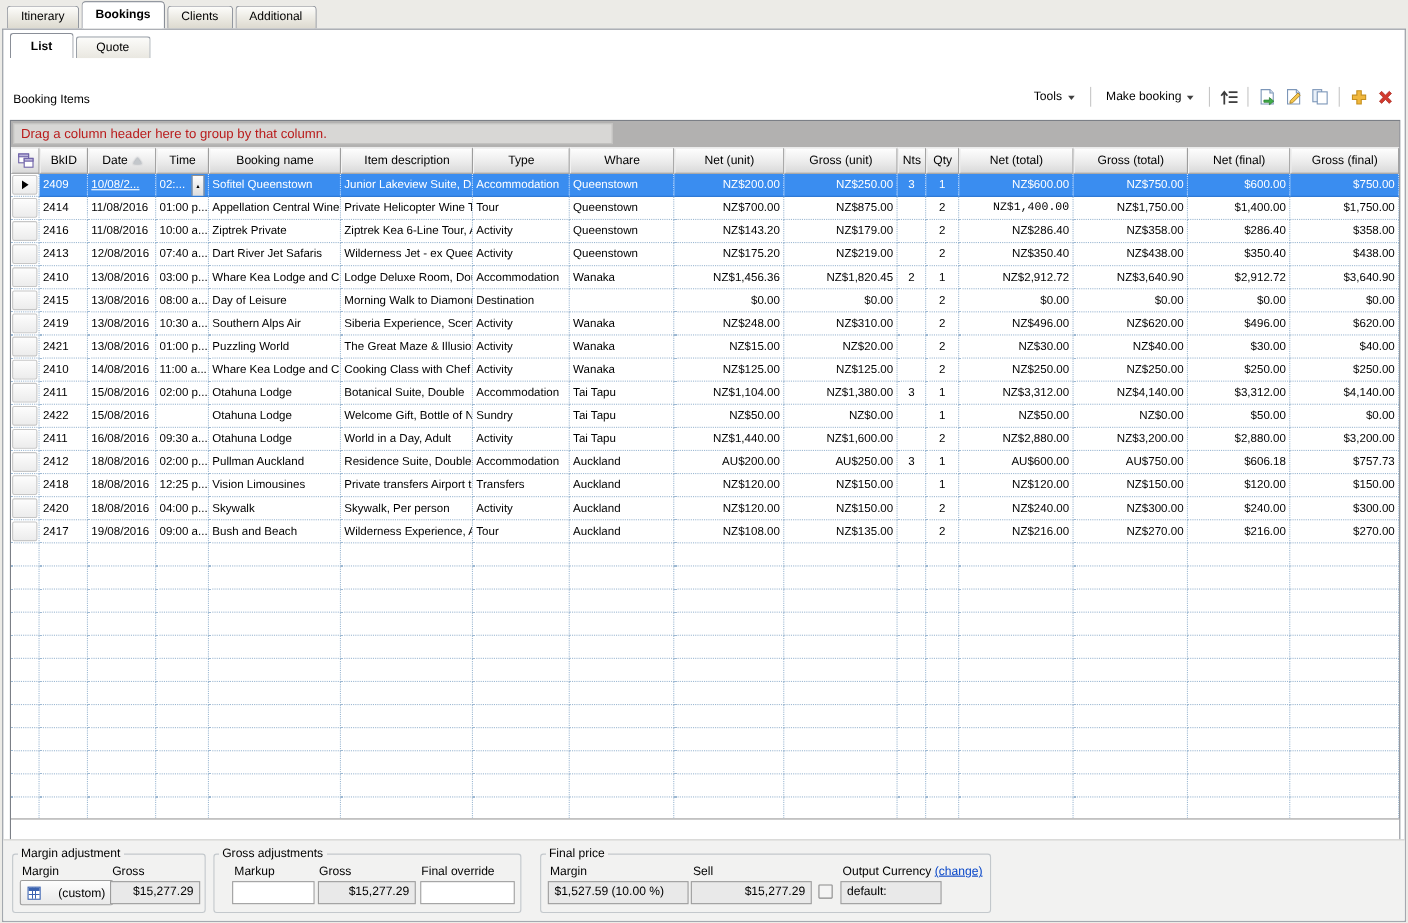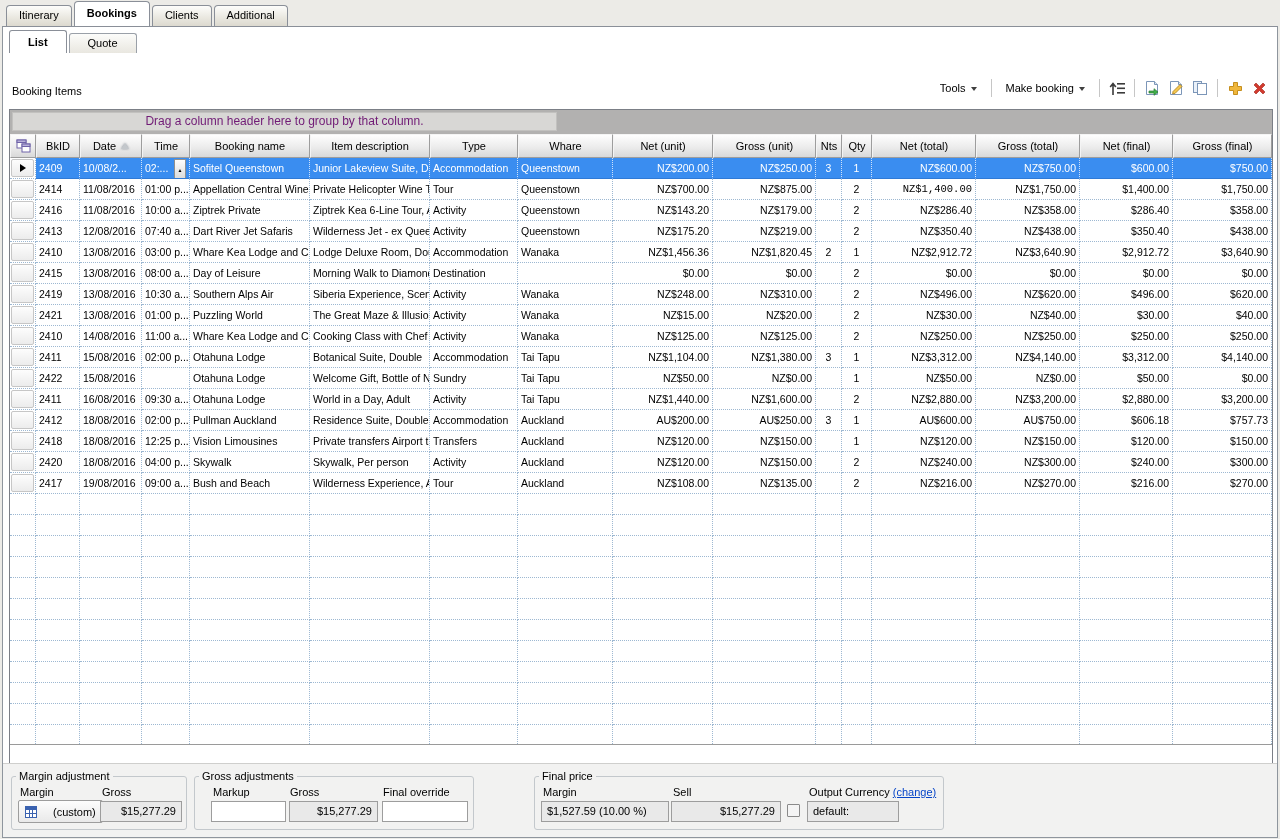--- a/index.html
+++ b/index.html
@@ -37,22 +37,22 @@
   .tbtn .caret { width:0; height:0; border-left:3px solid transparent;
     border-right:3px solid transparent; border-top:4px solid #404040; margin-top:2px; }
   .tsep { width:1px; height:18px; background:#c6c6c6; margin:0 3px; }
   .ticon { width:20px; height:20px; display:flex; align-items:center; justify-content:center; }
 
   
   .grid { position:absolute; top:82px; left:6px; width:1264px; height:680px;
     border:1px solid #7b7f86; background:#fff; display:flex; flex-direction:column; }
   .groupbar { height:24px; background:#b2b1b0; padding:2px; flex:none; }
   .groupbar .hint { display:inline-block; height:19px; line-height:17px; width:545px;
-    background:#d8d7d5; border:1px solid #c2c1bf; color:#701a75; font-size:12px;
-    padding:0 6px;text-align:center; }
+    background:#d8d7d5; border:1px solid #c2c1bf; color:#b91c1c; font-size:12px;
+    padding:0 6px; }
 
   .hdr { height:24px; display:flex; flex:none; background:#dcdcdc; }
   .hcell { position:relative; height:24px; border-right:1px solid #9d9d9d;
     border-bottom:1px solid #9d9d9d; border-top:1px solid #f4f4f4; border-left:1px solid #f4f4f4;
     background:linear-gradient(#fefefe,#ececec 55%,#d9d9d9);
     display:flex; align-items:center; justify-content:center; overflow:hidden;
     white-space:nowrap; cursor:default; }
   .sortmark { width:0; height:0; border-left:4px solid transparent; border-right:4px solid transparent;
     border-bottom:6px solid #c3c7cb; margin-left:5px; filter:drop-shadow(0 0 1px #8a8f98); }
 
@@ -239,21 +239,21 @@
         </div>
       </div>
     <div class="rows">
         <div class="grow selected">
           <div class="rowsel" style="width: 26px;">
             <div class="btnface">
               <span class="marker"></span>
             </div>
           </div>
           <div class="cell" style="width: 44px;">2409</div>
-          <div class="cell" style="width: 62px;">10/08/2...</div>
+          <div class="cell" style="width: 62px; text-decoration: underline;">10/08/2...</div>
           <div class="cell" style="width: 48px;">02:...<span class="spinner">
               <span>▲</span>
             </span></div>
           <div class="cell" style="width: 120px;">Sofitel Queenstown</div>
           <div class="cell" style="width: 120px;">Junior Lakeview Suite, Do...</div>
           <div class="cell" style="width: 88px;">Accommodation</div>
           <div class="cell" style="width: 95px;">Queenstown</div>
           <div class="cell r" style="width: 100px;">NZ$200.00</div>
           <div class="cell r" style="width: 103px;">NZ$250.00</div>
           <div class="cell c" style="width: 26px;">3</div>
@@ -805,21 +805,21 @@
     <fieldset style="left:191px; width:280px;">
       <legend>Gross adjustments</legend>
       <span class="flabel" style="left:18px">Markup</span>
       <span class="flabel" style="left:95px">Gross</span>
       <span class="flabel" style="left:188px">Final override</span>
       <div class="field" style="left:16px; width:75px;"></div>
       <div class="field ro r" style="left:94px; width:89px;">$15,277.29</div>
       <div class="field" style="left:187px; width:86px;"></div>
     </fieldset>
 
-    <fieldset style="left:488px; width:410px;margin-left:43px;">
+    <fieldset style="left:488px; width:410px;">
       <legend>Final price</legend>
       <span class="flabel" style="left:8px">Margin</span>
       <span class="flabel" style="left:138px">Sell</span>
       <span class="flabel" style="left:274px">
         <span>Output Currency</span>
         <span class="link">(change)</span>
       </span>
       <div class="field ro" style="left:6px; width:128px;">$1,527.59 (10.00 %)</div>
       <div class="field ro r" style="left:136px; width:110px;">$15,277.29</div>
       <div class="checkbox" style="left:252px;"></div>

